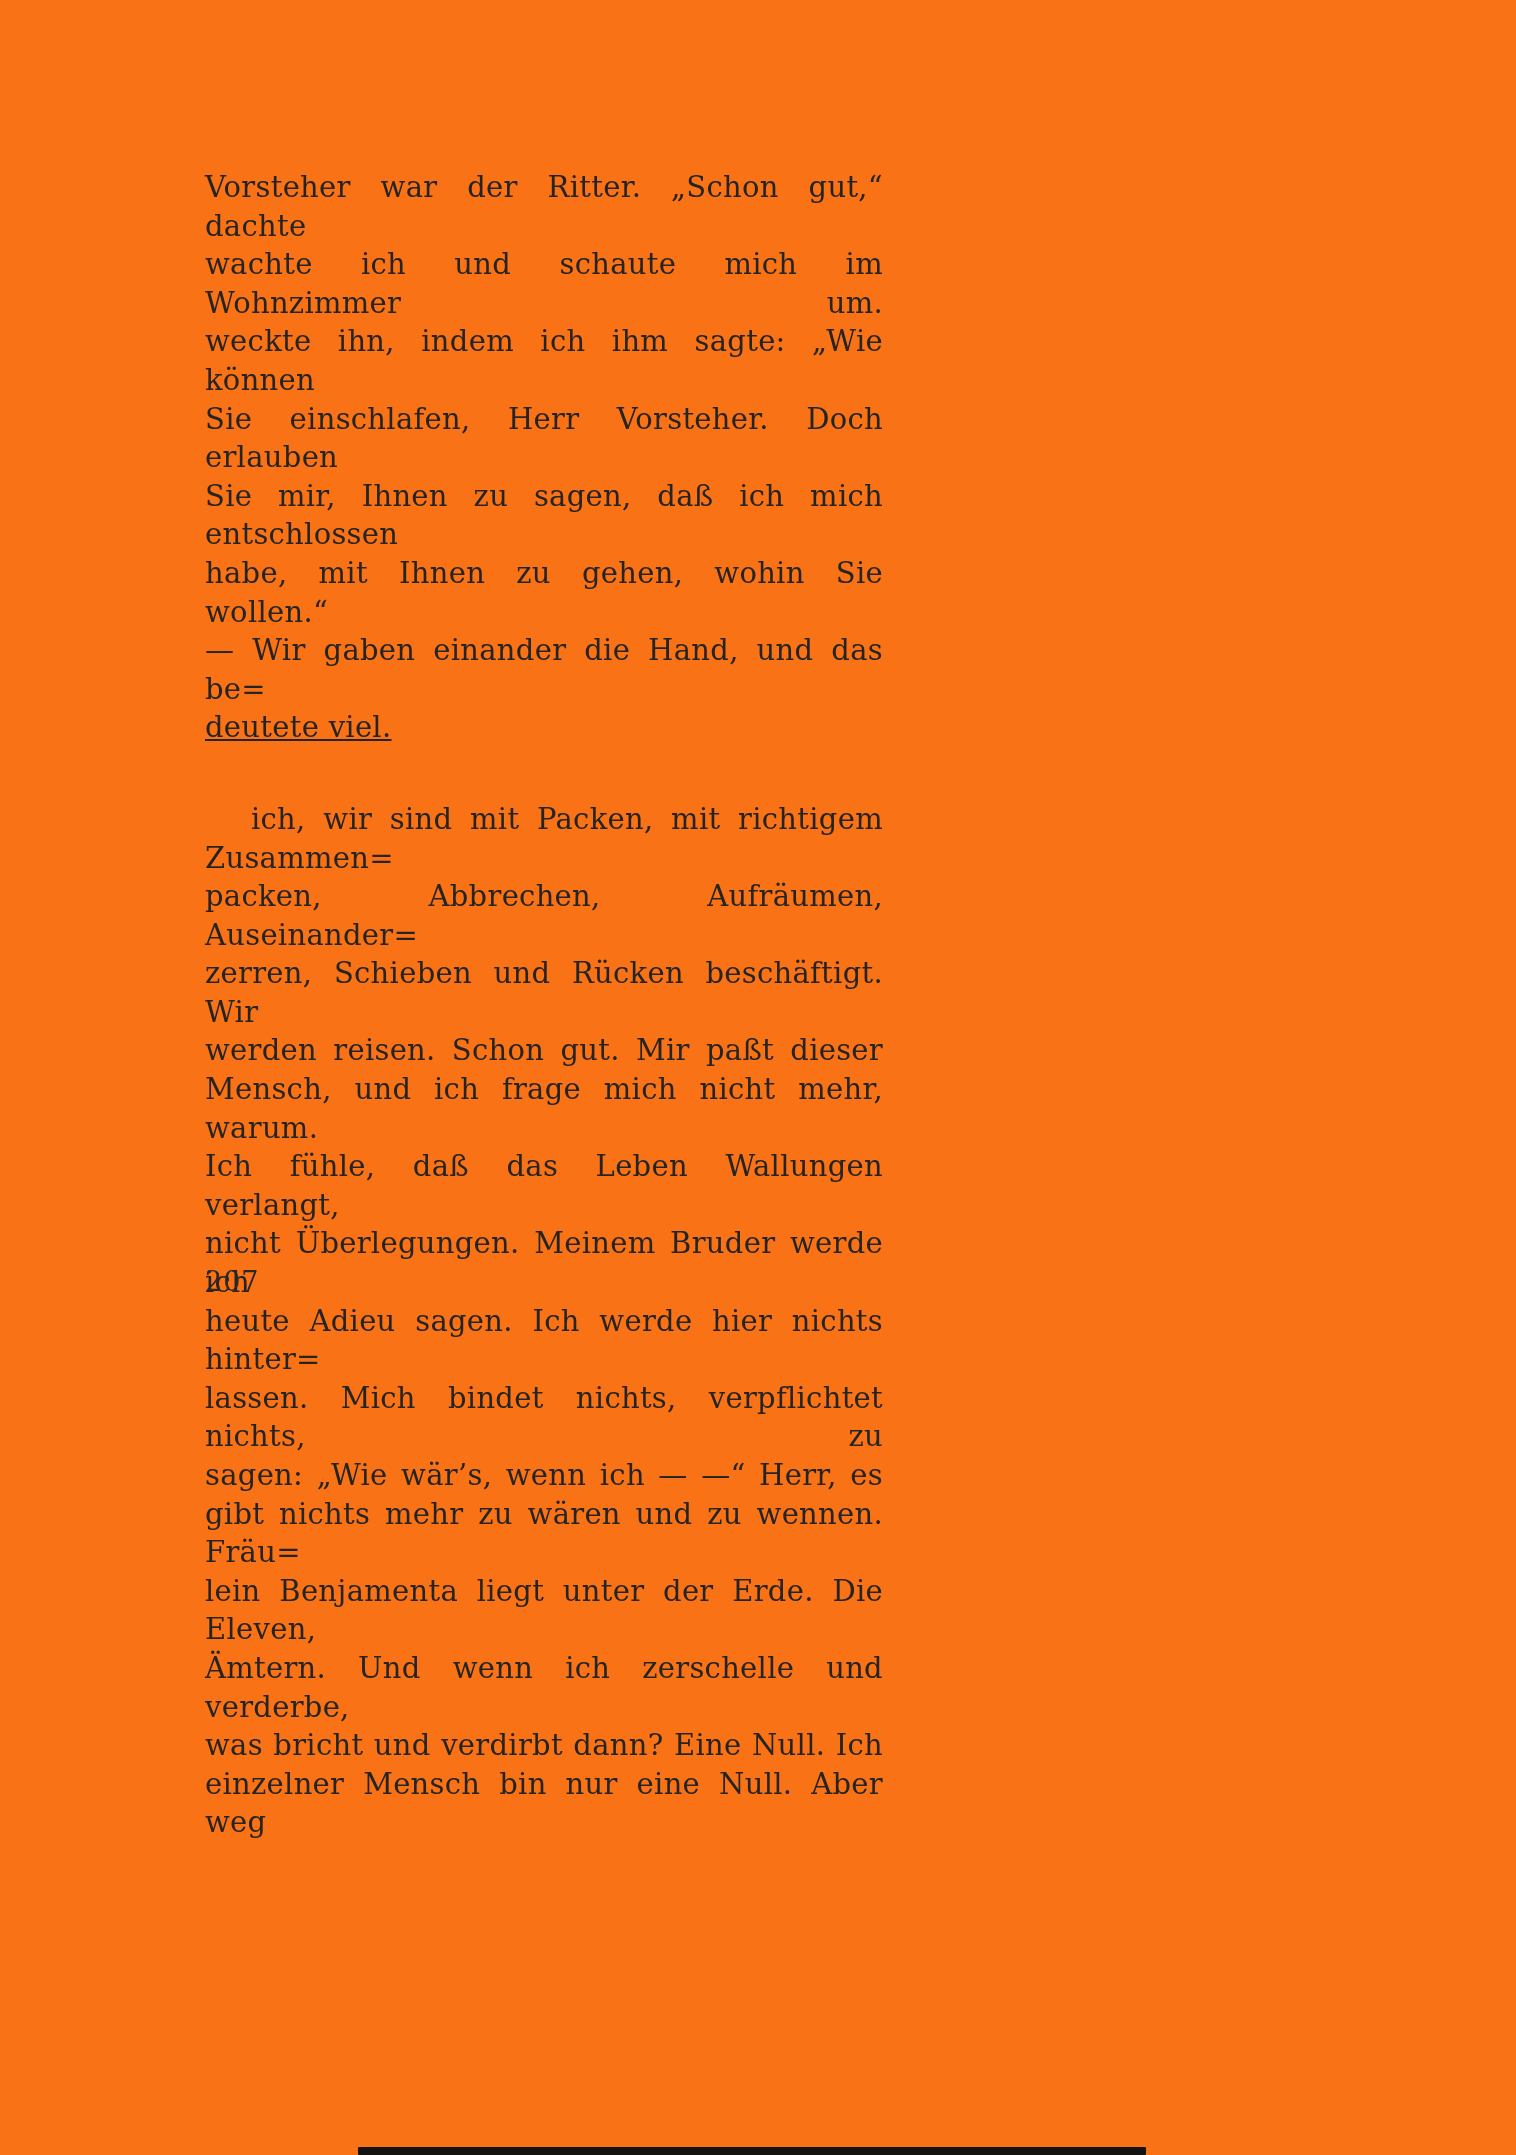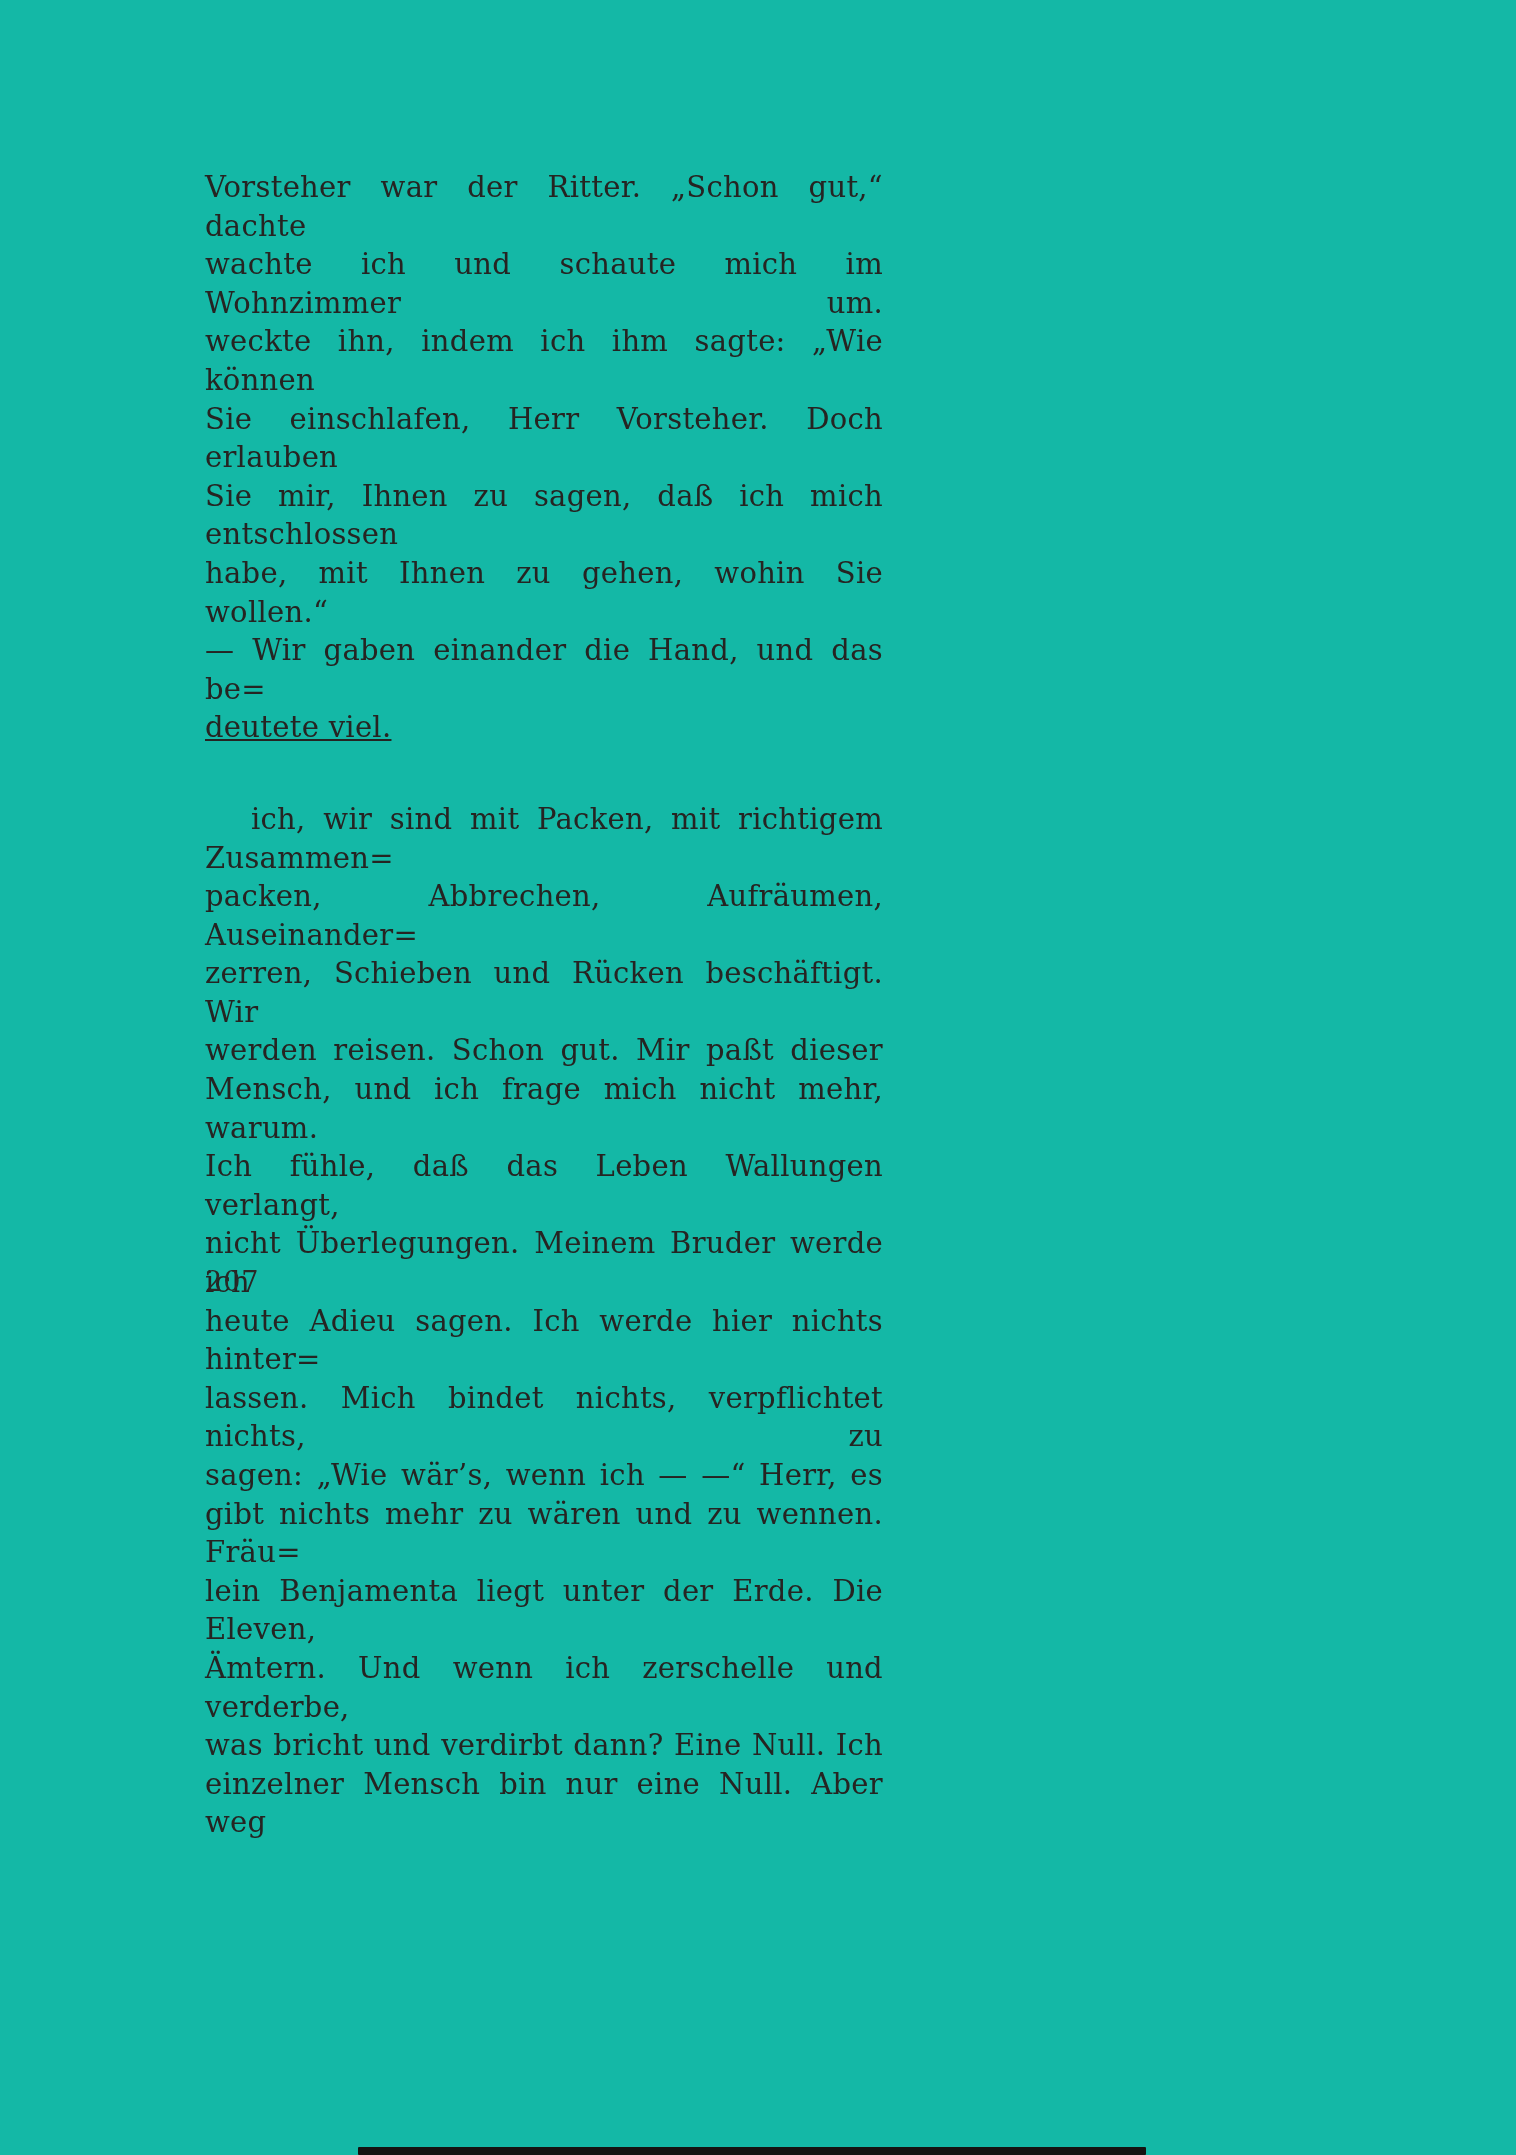--- a/index.html
+++ b/index.html
@@ -11,21 +11,21 @@
     height: 2155px;
     background: #fcfbf9;
     position: relative;
     overflow: hidden;
     font-family: "DejaVu Serif", serif;
     color: #262422;
   }
   .scan-page {
     position: absolute;
     inset: 0;
-    background: #14b8a6;
+    background: #f97316;
   }
   .text-block {
     position: absolute;
     left: 205px;
     top: 168px;
     width: 678px;
   }
   .para {
     margin: 0;
   }

